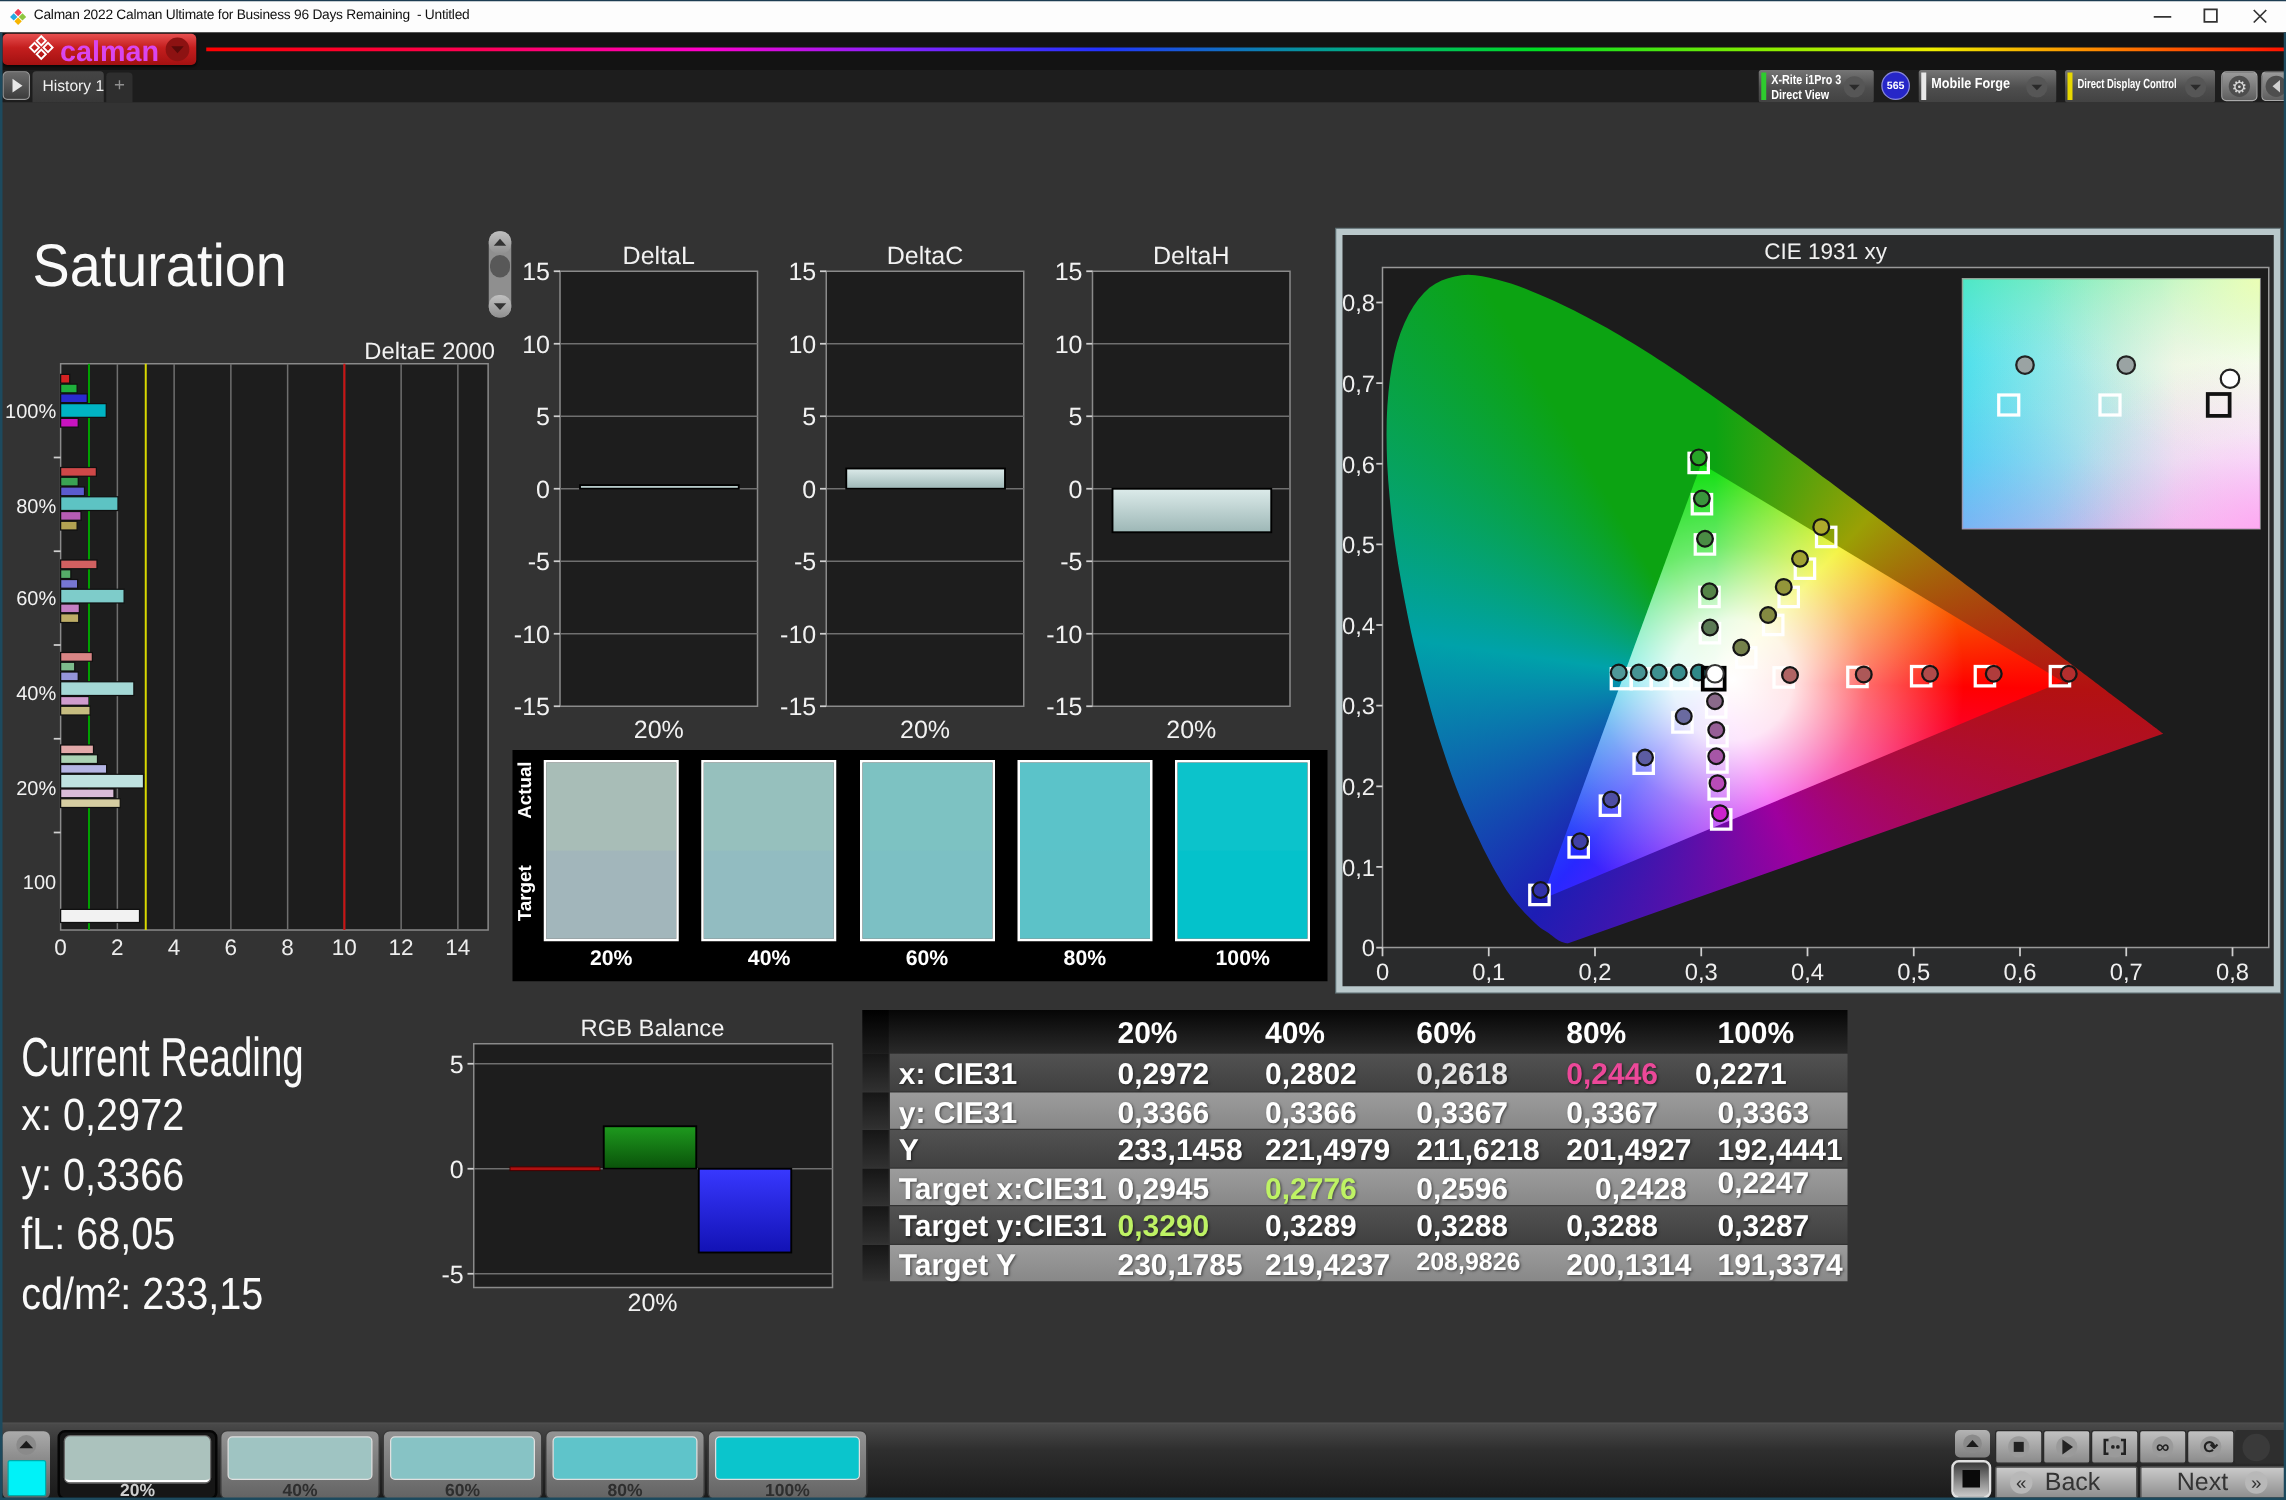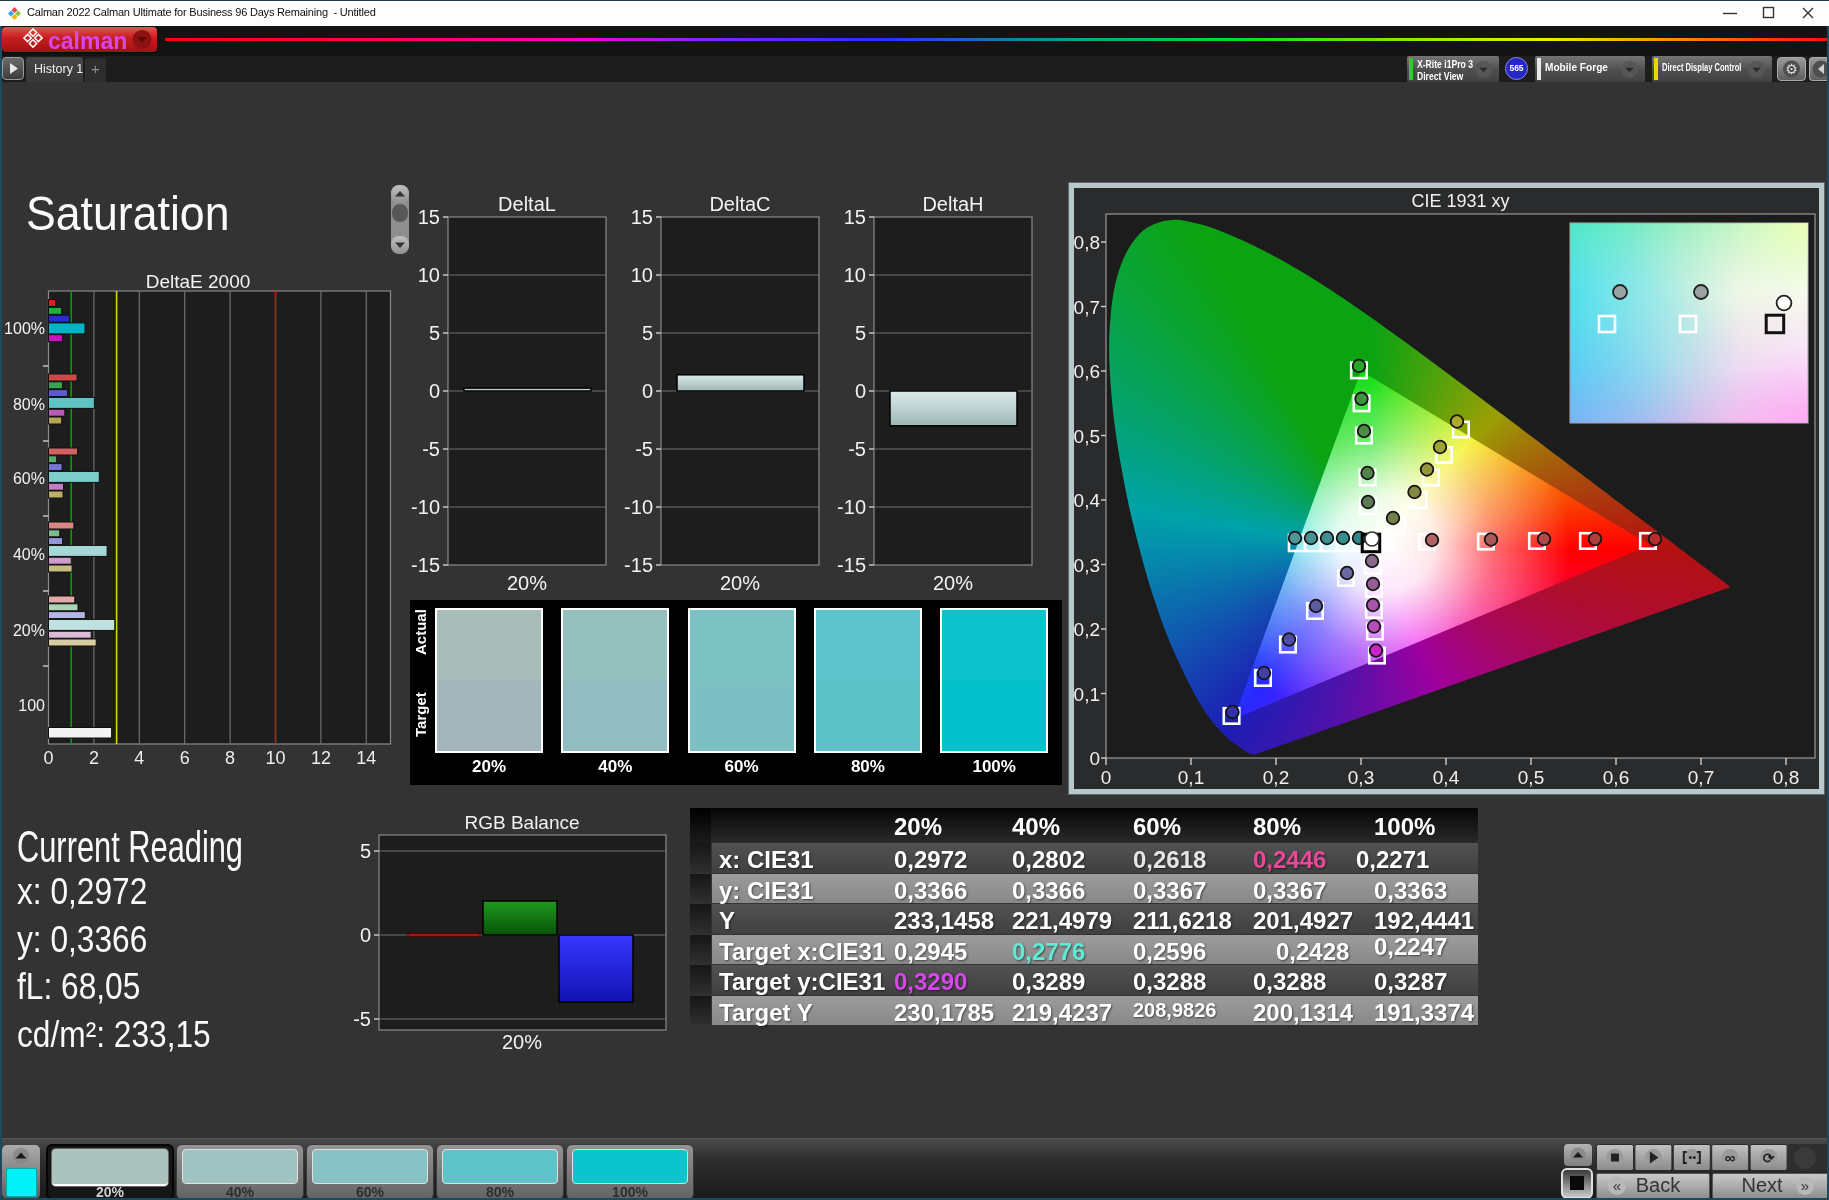--- a/index.html
+++ b/index.html
@@ -150,21 +150,21 @@
     <rect x="48.5" y="557.2" width="22.7" height="7" fill="#cf9cce" stroke="#101010" stroke-width="1"></rect>
     <rect x="48.5" y="565.0" width="23.6" height="7" fill="#c6bc80" stroke="#101010" stroke-width="1"></rect>
     <rect x="48.5" y="596.0" width="26.3" height="7" fill="#e2a9a9" stroke="#101010" stroke-width="1"></rect>
     <rect x="48.5" y="603.8" width="29.5" height="7" fill="#abd3b4" stroke="#101010" stroke-width="1"></rect>
     <rect x="48.5" y="611.6" width="36.8" height="7" fill="#b5b5e4" stroke="#101010" stroke-width="1"></rect>
     <rect x="48.5" y="619.4" width="66.3" height="11" fill="#bfe2e0" stroke="#101010" stroke-width="1"></rect>
     <rect x="48.5" y="631.2" width="42.7" height="7" fill="#d9bcd8" stroke="#101010" stroke-width="1"></rect>
     <rect x="48.5" y="639.0" width="47.7" height="7" fill="#d6cda2" stroke="#101010" stroke-width="1"></rect>
     <rect x="48.5" y="727.5" width="63.1" height="10.5" fill="#f2f2f2" stroke="#101010" stroke-width="1"></rect>
   </svg>
-<div class="abs" style="left:0px;top:271px;width:396px;text-align:center;font-size:19px;color:#f2f2f2;">DeltaE 2000</div>
+<div class="abs" style="left:0px;top:271px;width:396px;text-align:right;font-size:19px;color:#f2f2f2;">DeltaE 2000</div>
 <svg class="abs" style="left:0;top:0" width="1060" height="620" viewBox="0 0 1060 620">
     <rect x="448" y="217" width="158" height="348" fill="#1d1d1d" stroke="#8a8a8a" stroke-width="1.2"></rect>
     <text x="440" y="224" font-size="20" fill="#f2f2f2" text-anchor="end" font-family="Liberation Sans">15</text>
     <line x1="443" y1="217" x2="448" y2="217" stroke="#cfcfcf" stroke-width="1.4"></line>
     <line x1="448" y1="275" x2="606" y2="275" stroke="#6f6f6f" stroke-width="1.2"></line>
     <text x="440" y="282" font-size="20" fill="#f2f2f2" text-anchor="end" font-family="Liberation Sans">10</text>
     <line x1="443" y1="275" x2="448" y2="275" stroke="#cfcfcf" stroke-width="1.4"></line>
     <line x1="448" y1="333" x2="606" y2="333" stroke="#6f6f6f" stroke-width="1.2"></line>
     <text x="440" y="340" font-size="20" fill="#f2f2f2" text-anchor="end" font-family="Liberation Sans">5</text>
     <line x1="443" y1="333" x2="448" y2="333" stroke="#cfcfcf" stroke-width="1.4"></line>
@@ -466,28 +466,28 @@
 <div class="abs" style="left:719px;top:907.0px;font-size:24px;font-weight:bold;color:#fff;text-shadow:1px 1px 2px rgba(0,0,0,.5);">Y</div>
 <div class="abs" style="left:894px;top:907.0px;font-size:24px;font-weight:bold;color:#fff;text-shadow:1px 1px 2px rgba(0,0,0,.5);">233,1458</div>
 <div class="abs" style="left:1012px;top:907.0px;font-size:24px;font-weight:bold;color:#fff;text-shadow:1px 1px 2px rgba(0,0,0,.5);">221,4979</div>
 <div class="abs" style="left:1133px;top:907.0px;font-size:24px;font-weight:bold;color:#fff;text-shadow:1px 1px 2px rgba(0,0,0,.5);">211,6218</div>
 <div class="abs" style="left:1253px;top:907.0px;font-size:24px;font-weight:bold;color:#fff;text-shadow:1px 1px 2px rgba(0,0,0,.5);">201,4927</div>
 <div class="abs" style="left:1374px;top:907.0px;font-size:24px;font-weight:bold;color:#fff;text-shadow:1px 1px 2px rgba(0,0,0,.5);">192,4441</div>
 <div class="abs" style="left:712px;top:934.5px;width:766px;height:29.5px;background:linear-gradient(#9c9c9c,#888888);"></div>
 <div class="abs" style="left:690px;top:934.5px;width:21px;height:29.5px;background:linear-gradient(#161616,#303030);"></div>
 <div class="abs" style="left:719px;top:937.5px;font-size:24px;font-weight:bold;color:#fff;text-shadow:1px 1px 2px rgba(0,0,0,.5);">Target x:CIE31</div>
 <div class="abs" style="left:894px;top:937.5px;font-size:24px;font-weight:bold;color:#fff;text-shadow:1px 1px 2px rgba(0,0,0,.5);">0,2945</div>
-<div class="abs" style="left:1012px;top:937.5px;font-size:24px;font-weight:bold;color:#5eead4;text-shadow:1px 1px 2px rgba(0,0,0,.5);">0,2776</div>
+<div class="abs" style="left:1012px;top:937.5px;font-size:24px;font-weight:bold;color:#bef264;text-shadow:1px 1px 2px rgba(0,0,0,.5);">0,2776</div>
 <div class="abs" style="left:1133px;top:937.5px;font-size:24px;font-weight:bold;color:#fff;text-shadow:1px 1px 2px rgba(0,0,0,.5);">0,2596</div>
 <div class="abs" style="left:1276px;top:937.5px;font-size:24px;font-weight:bold;color:#fff;text-shadow:1px 1px 2px rgba(0,0,0,.5);">0,2428</div>
 <div class="abs" style="left:1374px;top:933px;font-size:24px;font-weight:bold;color:#fff;text-shadow:1px 1px 2px rgba(0,0,0,.5);">0,2247</div>
 <div class="abs" style="left:712px;top:965.0px;width:766px;height:29.5px;background:linear-gradient(#525252,#404040);"></div>
 <div class="abs" style="left:690px;top:965.0px;width:21px;height:29.5px;background:linear-gradient(#161616,#303030);"></div>
 <div class="abs" style="left:719px;top:968.0px;font-size:24px;font-weight:bold;color:#fff;text-shadow:1px 1px 2px rgba(0,0,0,.5);">Target y:CIE31</div>
-<div class="abs" style="left:894px;top:968.0px;font-size:24px;font-weight:bold;color:#d946ef;text-shadow:1px 1px 2px rgba(0,0,0,.5);">0,3290</div>
+<div class="abs" style="left:894px;top:968.0px;font-size:24px;font-weight:bold;color:#bef264;text-shadow:1px 1px 2px rgba(0,0,0,.5);">0,3290</div>
 <div class="abs" style="left:1012px;top:968.0px;font-size:24px;font-weight:bold;color:#fff;text-shadow:1px 1px 2px rgba(0,0,0,.5);">0,3289</div>
 <div class="abs" style="left:1133px;top:968.0px;font-size:24px;font-weight:bold;color:#fff;text-shadow:1px 1px 2px rgba(0,0,0,.5);">0,3288</div>
 <div class="abs" style="left:1253px;top:968.0px;font-size:24px;font-weight:bold;color:#fff;text-shadow:1px 1px 2px rgba(0,0,0,.5);">0,3288</div>
 <div class="abs" style="left:1374px;top:968.0px;font-size:24px;font-weight:bold;color:#fff;text-shadow:1px 1px 2px rgba(0,0,0,.5);">0,3287</div>
 <div class="abs" style="left:712px;top:995.5px;width:766px;height:29.5px;background:linear-gradient(#9c9c9c,#888888);"></div>
 <div class="abs" style="left:690px;top:995.5px;width:21px;height:29.5px;background:linear-gradient(#161616,#303030);"></div>
 <div class="abs" style="left:719px;top:998.5px;font-size:24px;font-weight:bold;color:#fff;text-shadow:1px 1px 2px rgba(0,0,0,.5);">Target Y</div>
 <div class="abs" style="left:894px;top:998.5px;font-size:24px;font-weight:bold;color:#fff;text-shadow:1px 1px 2px rgba(0,0,0,.5);">230,1785</div>
 <div class="abs" style="left:1012px;top:998.5px;font-size:24px;font-weight:bold;color:#fff;text-shadow:1px 1px 2px rgba(0,0,0,.5);">219,4237</div>
 <div class="abs" style="left:1133px;top:998.5px;font-size:20px;font-weight:bold;color:#fff;text-shadow:1px 1px 2px rgba(0,0,0,.5);">208,9826</div>

